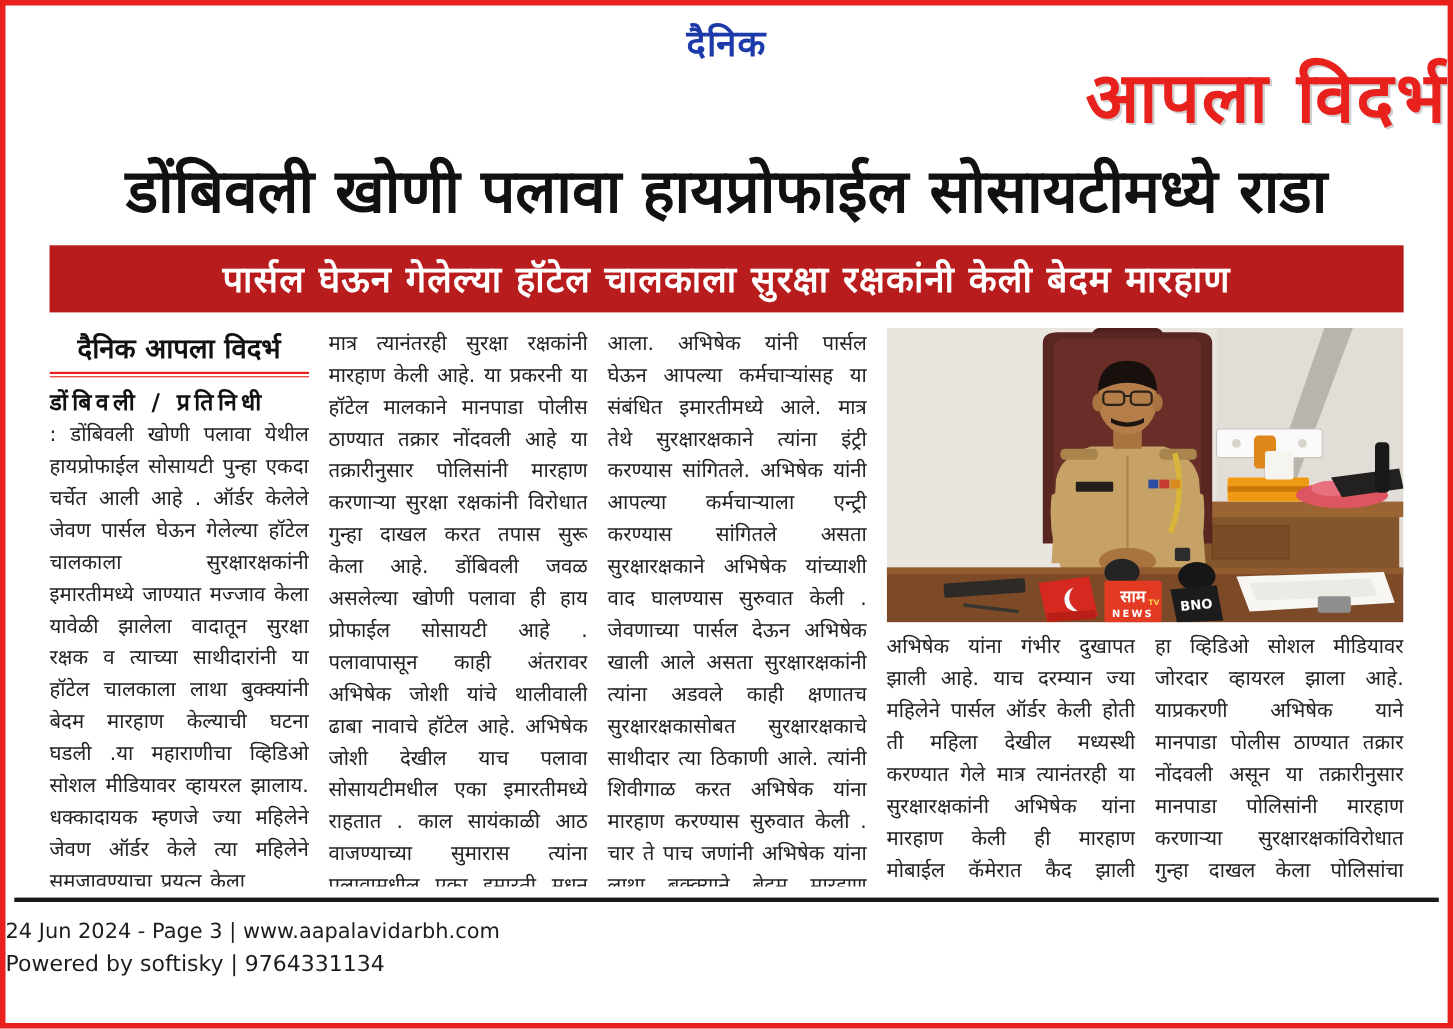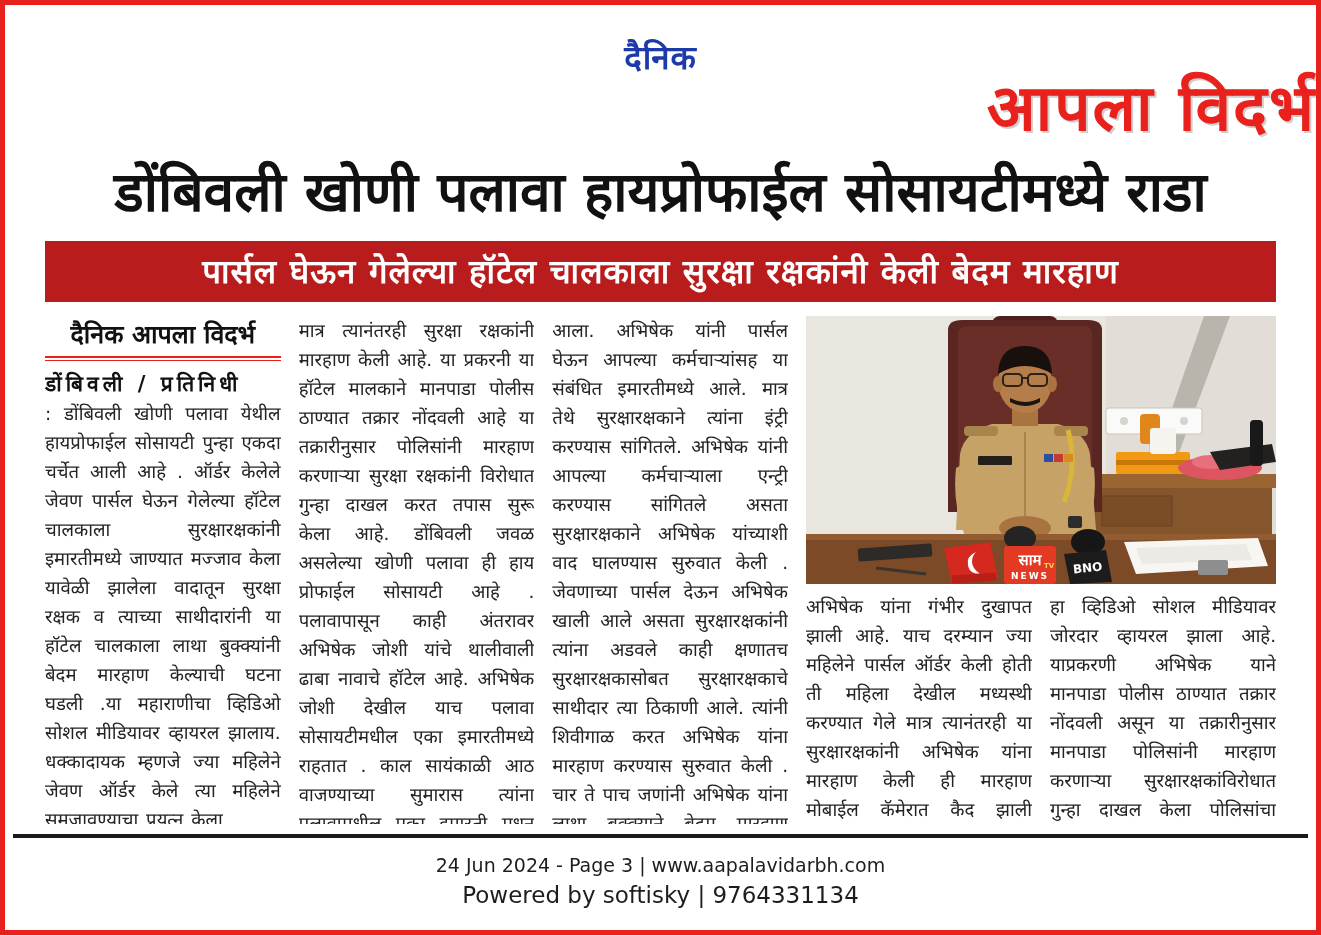--- a/index.html
+++ b/index.html
@@ -3,21 +3,21 @@
 <meta charset="utf-8">
 <style>
   * { margin:0; padding:0; box-sizing:border-box; }
   html,body { width:1321px; height:935px; background:#ffffff; }
   body {
     font-family:"DejaVu Sans","Liberation Sans",sans-serif;
     border:5px solid #e8211d;
     overflow:hidden;
     color:#1a1a1a;
   }
-  .masthead { text-align:center; padding-top:36px; line-height:1; }
+  .masthead { text-align:center; padding-top:18px; line-height:1; }
   .masthead .daily { color:#1c3aa9; font-size:33px; font-weight:800; letter-spacing:1px; }
   .masthead .title {
     color:#e8211d; font-size:64px; font-weight:800; letter-spacing:2px;
     text-shadow:2px 2px 0 #cfcfcf; margin-top:2px;text-align:right;
   }
   .masthead .tagline { font-size:17px; font-weight:700; margin-top:8px; color:#111; }
   .masthead .tagline .blue { color:#1c3aa9; }
 
   .headline {
     text-align:center; font-size:55px; font-weight:800; color:#111;
@@ -41,22 +41,22 @@
   .red-rule { border-top:2px solid #e8211d; border-bottom:1.5px solid #e8211d; height:5px; margin-bottom:8px; }
   .dateline { font-size:21px; font-weight:800; letter-spacing:4px; color:#111; margin-bottom:2px; }
 
   .right-block { flex:0 0 470px; display:flex; flex-direction:column; }
   .photo-wrap { width:470px; height:268px; overflow:hidden; }
   .right-cols { display:flex; gap:18px; margin-top:8px; flex:1; overflow:hidden; }
   .right-cols .col { flex:1 1 0; }
 
   .footer { margin-top:10px; }
   .footer-rule { height:4px; background:#1a1a1a; margin:0 8px; }
-  .footer-text { text-align:center; margin-top:16px; font-size:19px; color:#1d1d1d; }
-  .footer-text .line2 { font-size:23px; margin-top:6px; }
+  .footer-text { text-align:left; margin-top:16px; font-size:19px; color:#1d1d1d; }
+  .footer-text .line2 { font-size:20px; margin-top:6px; }
 </style>
 </head>
 <body>
 
 <div class="masthead">
   <div class="daily">दैनिक</div>
   <div class="title">आपला विदर्भ</div>
 </div>
 
 <div class="headline">डोंबिवली खोणी पलावा हायप्रोफाईल सोसायटीमध्ये राडा</div>

